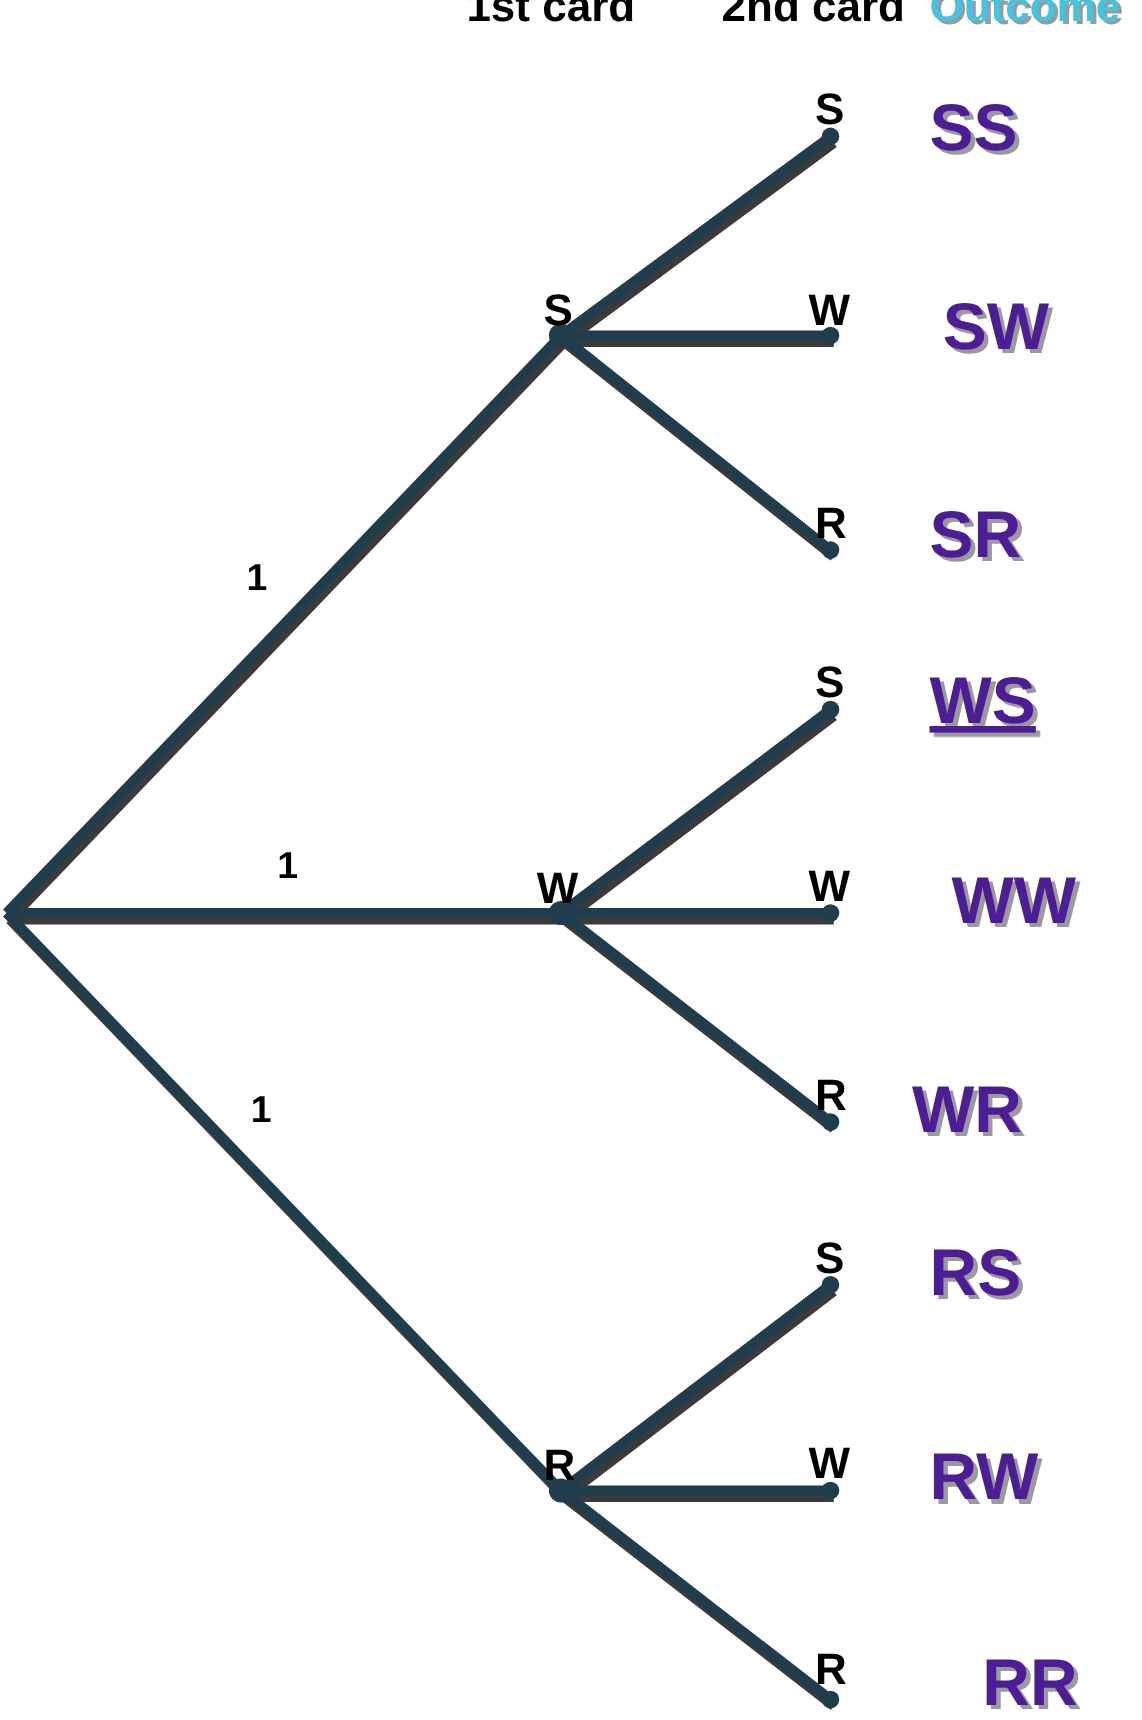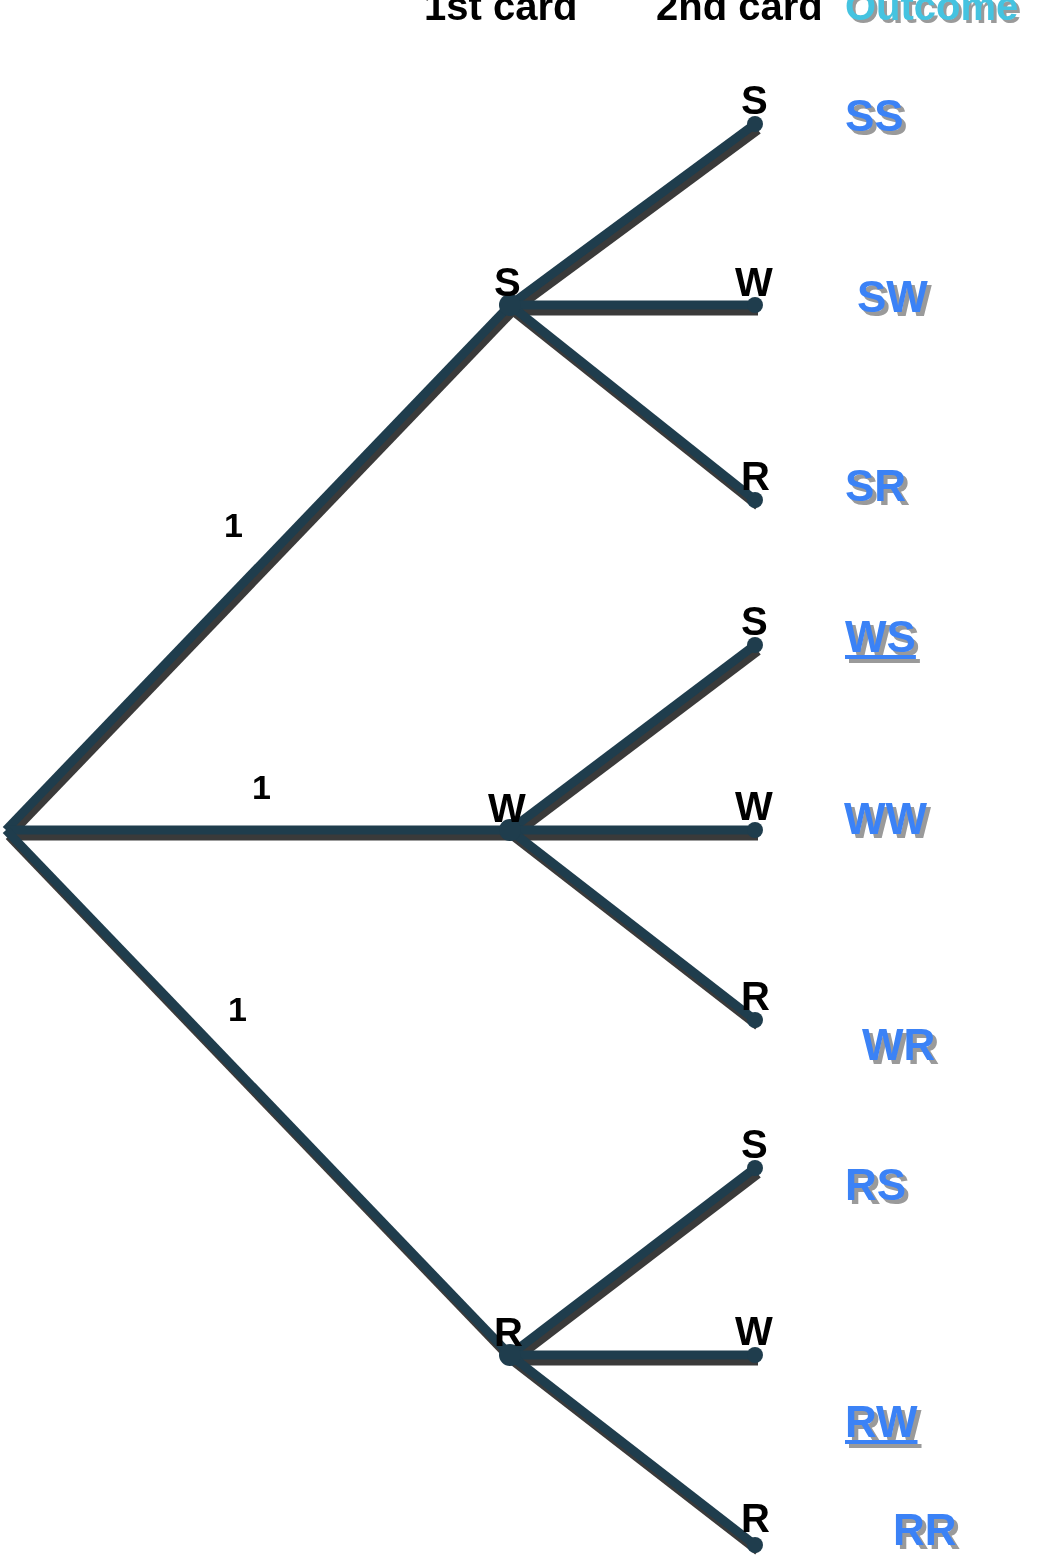--- a/index.html
+++ b/index.html
@@ -36,23 +36,23 @@
     top: -14px;
   }
   .hdr-outcome {
     color: #45c3e0;
     top: -14px;
     text-shadow: 3px 3px 0 #9a9a9a;
   }
   .outcome {
     position: absolute;
     font-weight: bold;
-    font-size: 44px;
+    font-size: 60px;
     line-height: 44px;
-    color: #3b82f6;
+    color: #4c1d95;
     text-shadow: 4px 4px 0 #9a9a9a;
     white-space: nowrap;
   }
   .branch-label {
     position: absolute;
     font-weight: bold;
     font-size: 34px;
     line-height: 34px;
     color: #000000;
     white-space: nowrap;
@@ -135,19 +135,19 @@
   <div class="node-label" style="left:741px; top:1498px;">R</div>
 
   <div class="branch-label" style="left:224px; top:508px;">1</div>
   <div class="branch-label" style="left:252px; top:770px;">1</div>
   <div class="branch-label" style="left:228px; top:992px;">1</div>
 
   <div class="outcome" style="left:845px; top:94px;">SS</div>
   <div class="outcome" style="left:845px; top:275px;margin-left:12px;">SW</div>
   <div class="outcome" style="left:845px; top:464px;">SR</div>
   <div class="outcome" style="left:845px; top:615px;text-decoration:underline;">WS</div>
-  <div class="outcome" style="left:844px; top:797px;">WW</div>
-  <div class="outcome" style="left:862px; top:987px;margin-top:36px;">WR</div>
-  <div class="outcome" style="left:845px; top:1135px;margin-top:28px;">RS</div>
-  <div class="outcome" style="left:845px; top:1400px;text-decoration:underline;">RW</div>
+  <div class="outcome" style="left:865px; top:797px;">WW</div>
+  <div class="outcome" style="left:829px; top:987px;">WR</div>
+  <div class="outcome" style="left:845px; top:1135px;">RS</div>
+  <div class="outcome" style="left:845px; top:1321px;">RW</div>
   <div class="outcome" style="left:893px; top:1508px;">RR</div>
 
 </div>
 
 </body></html>

